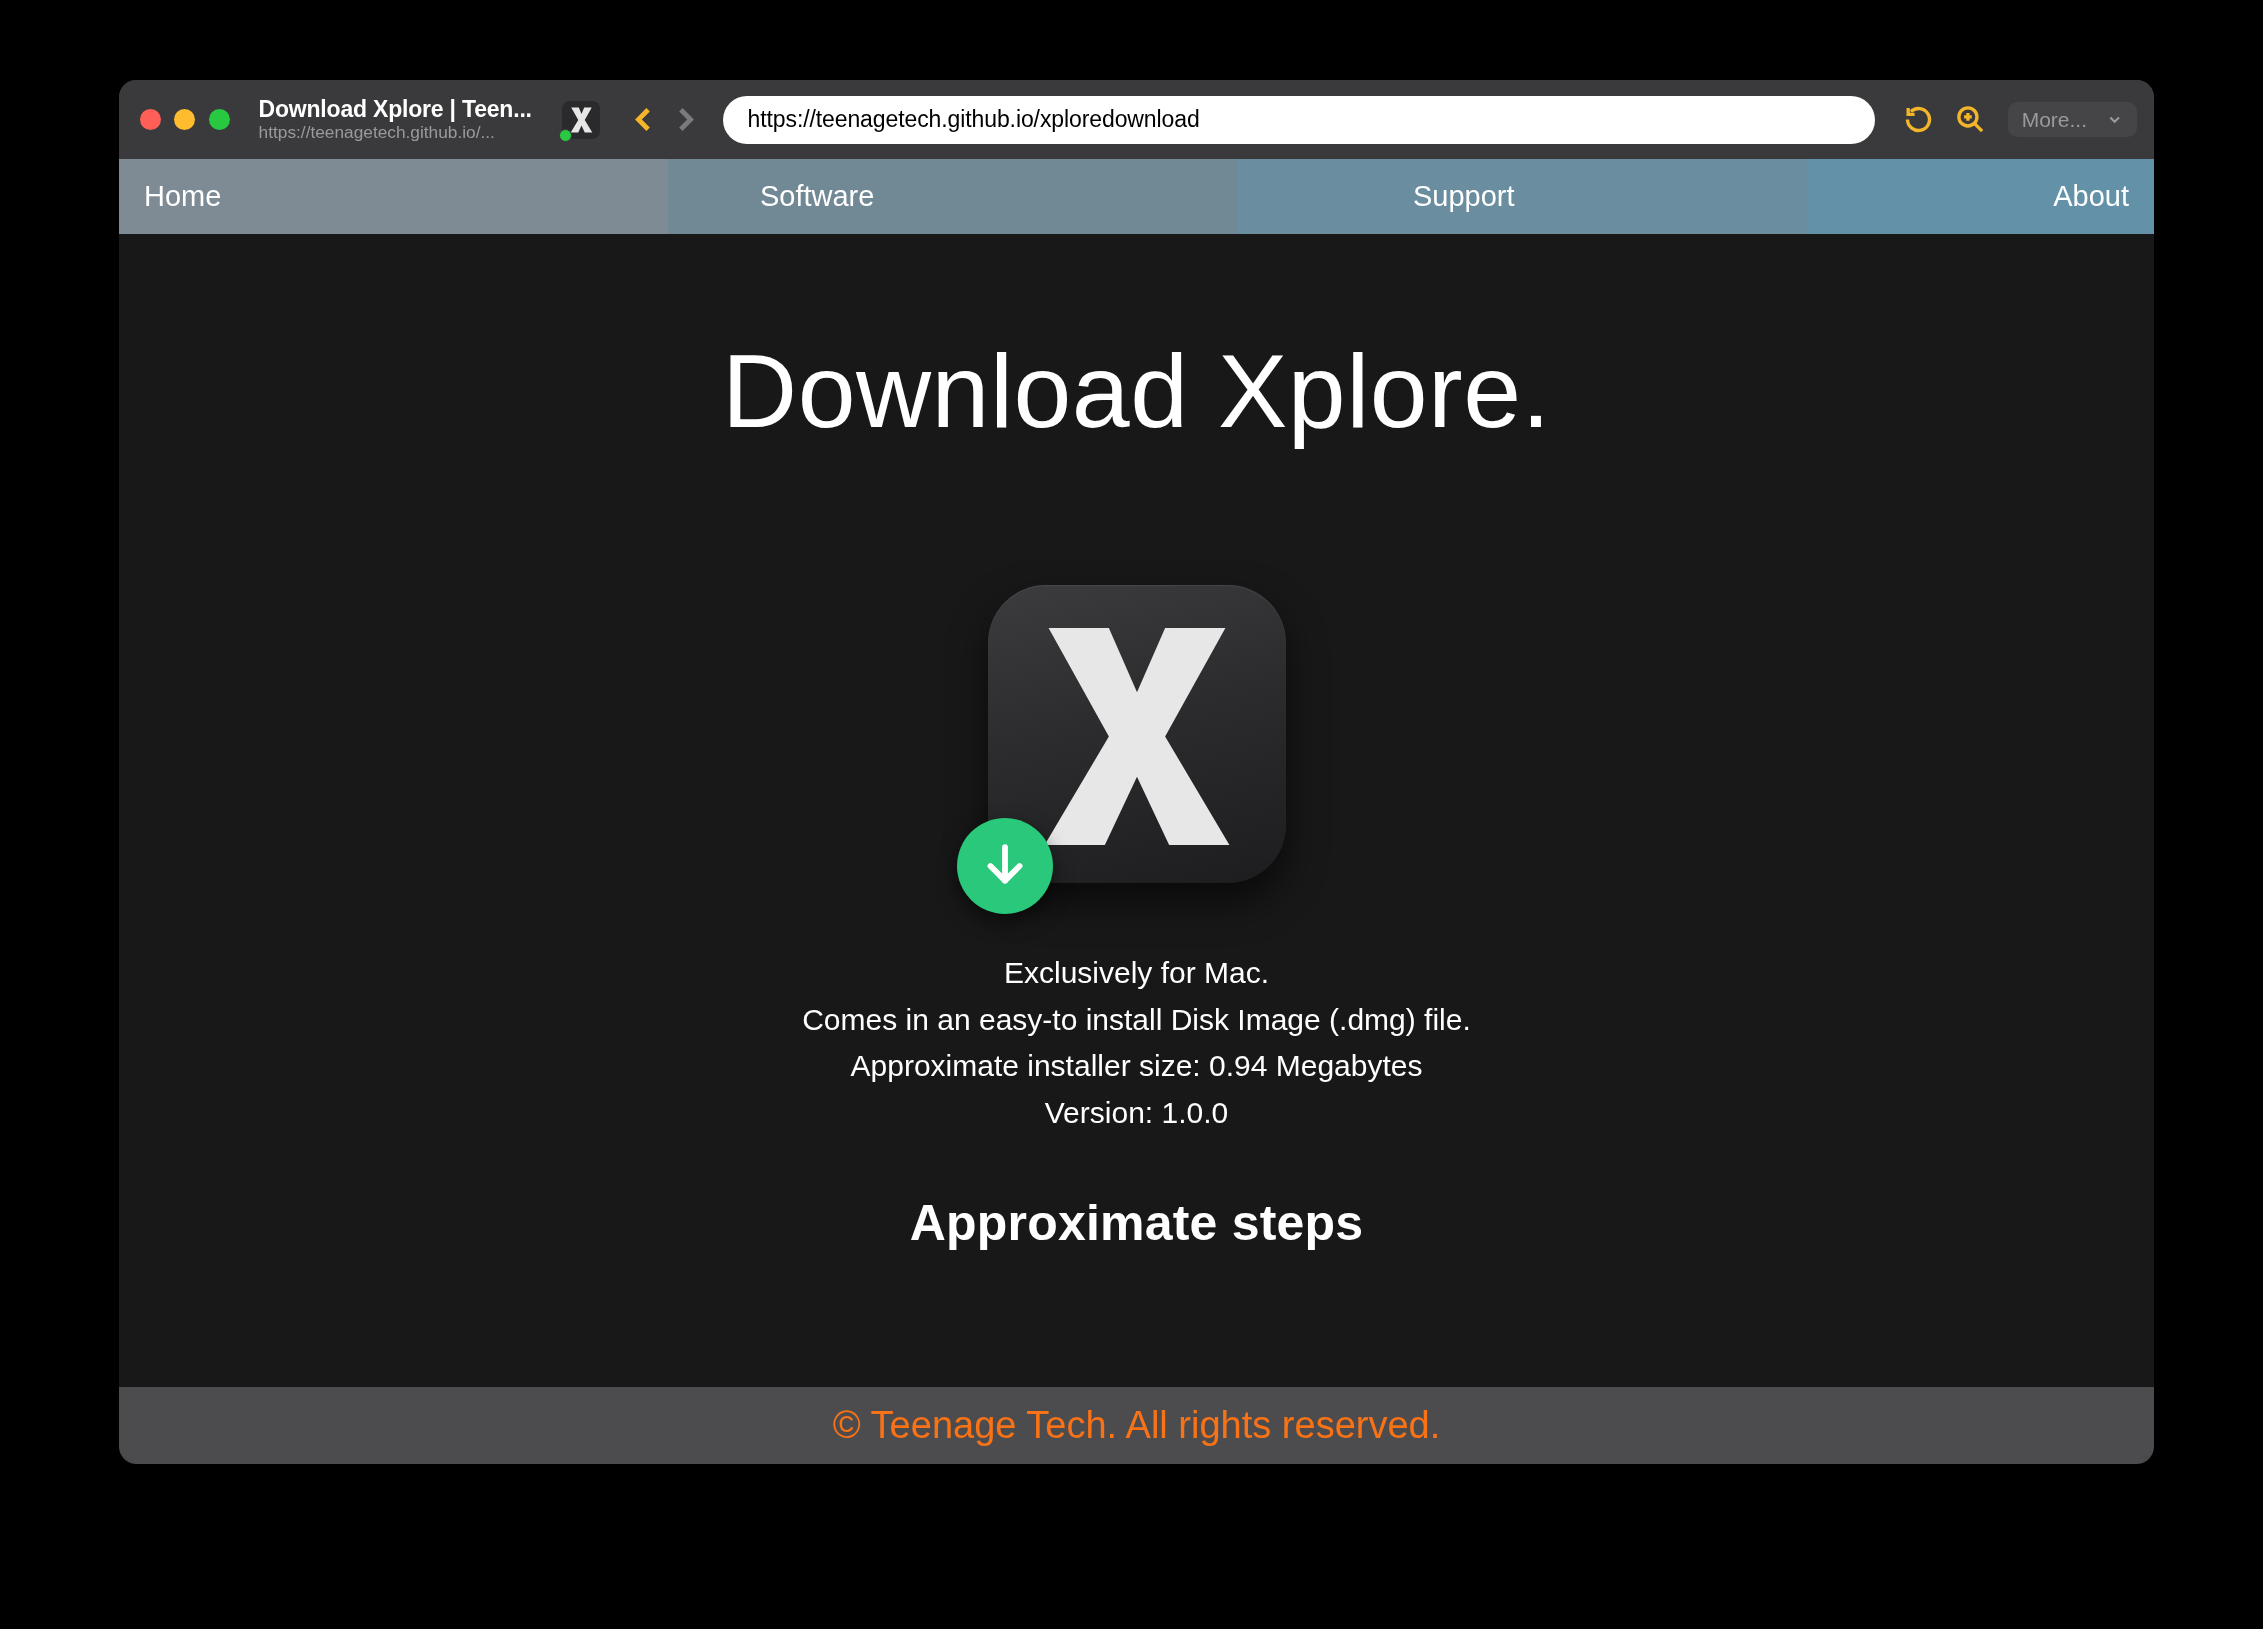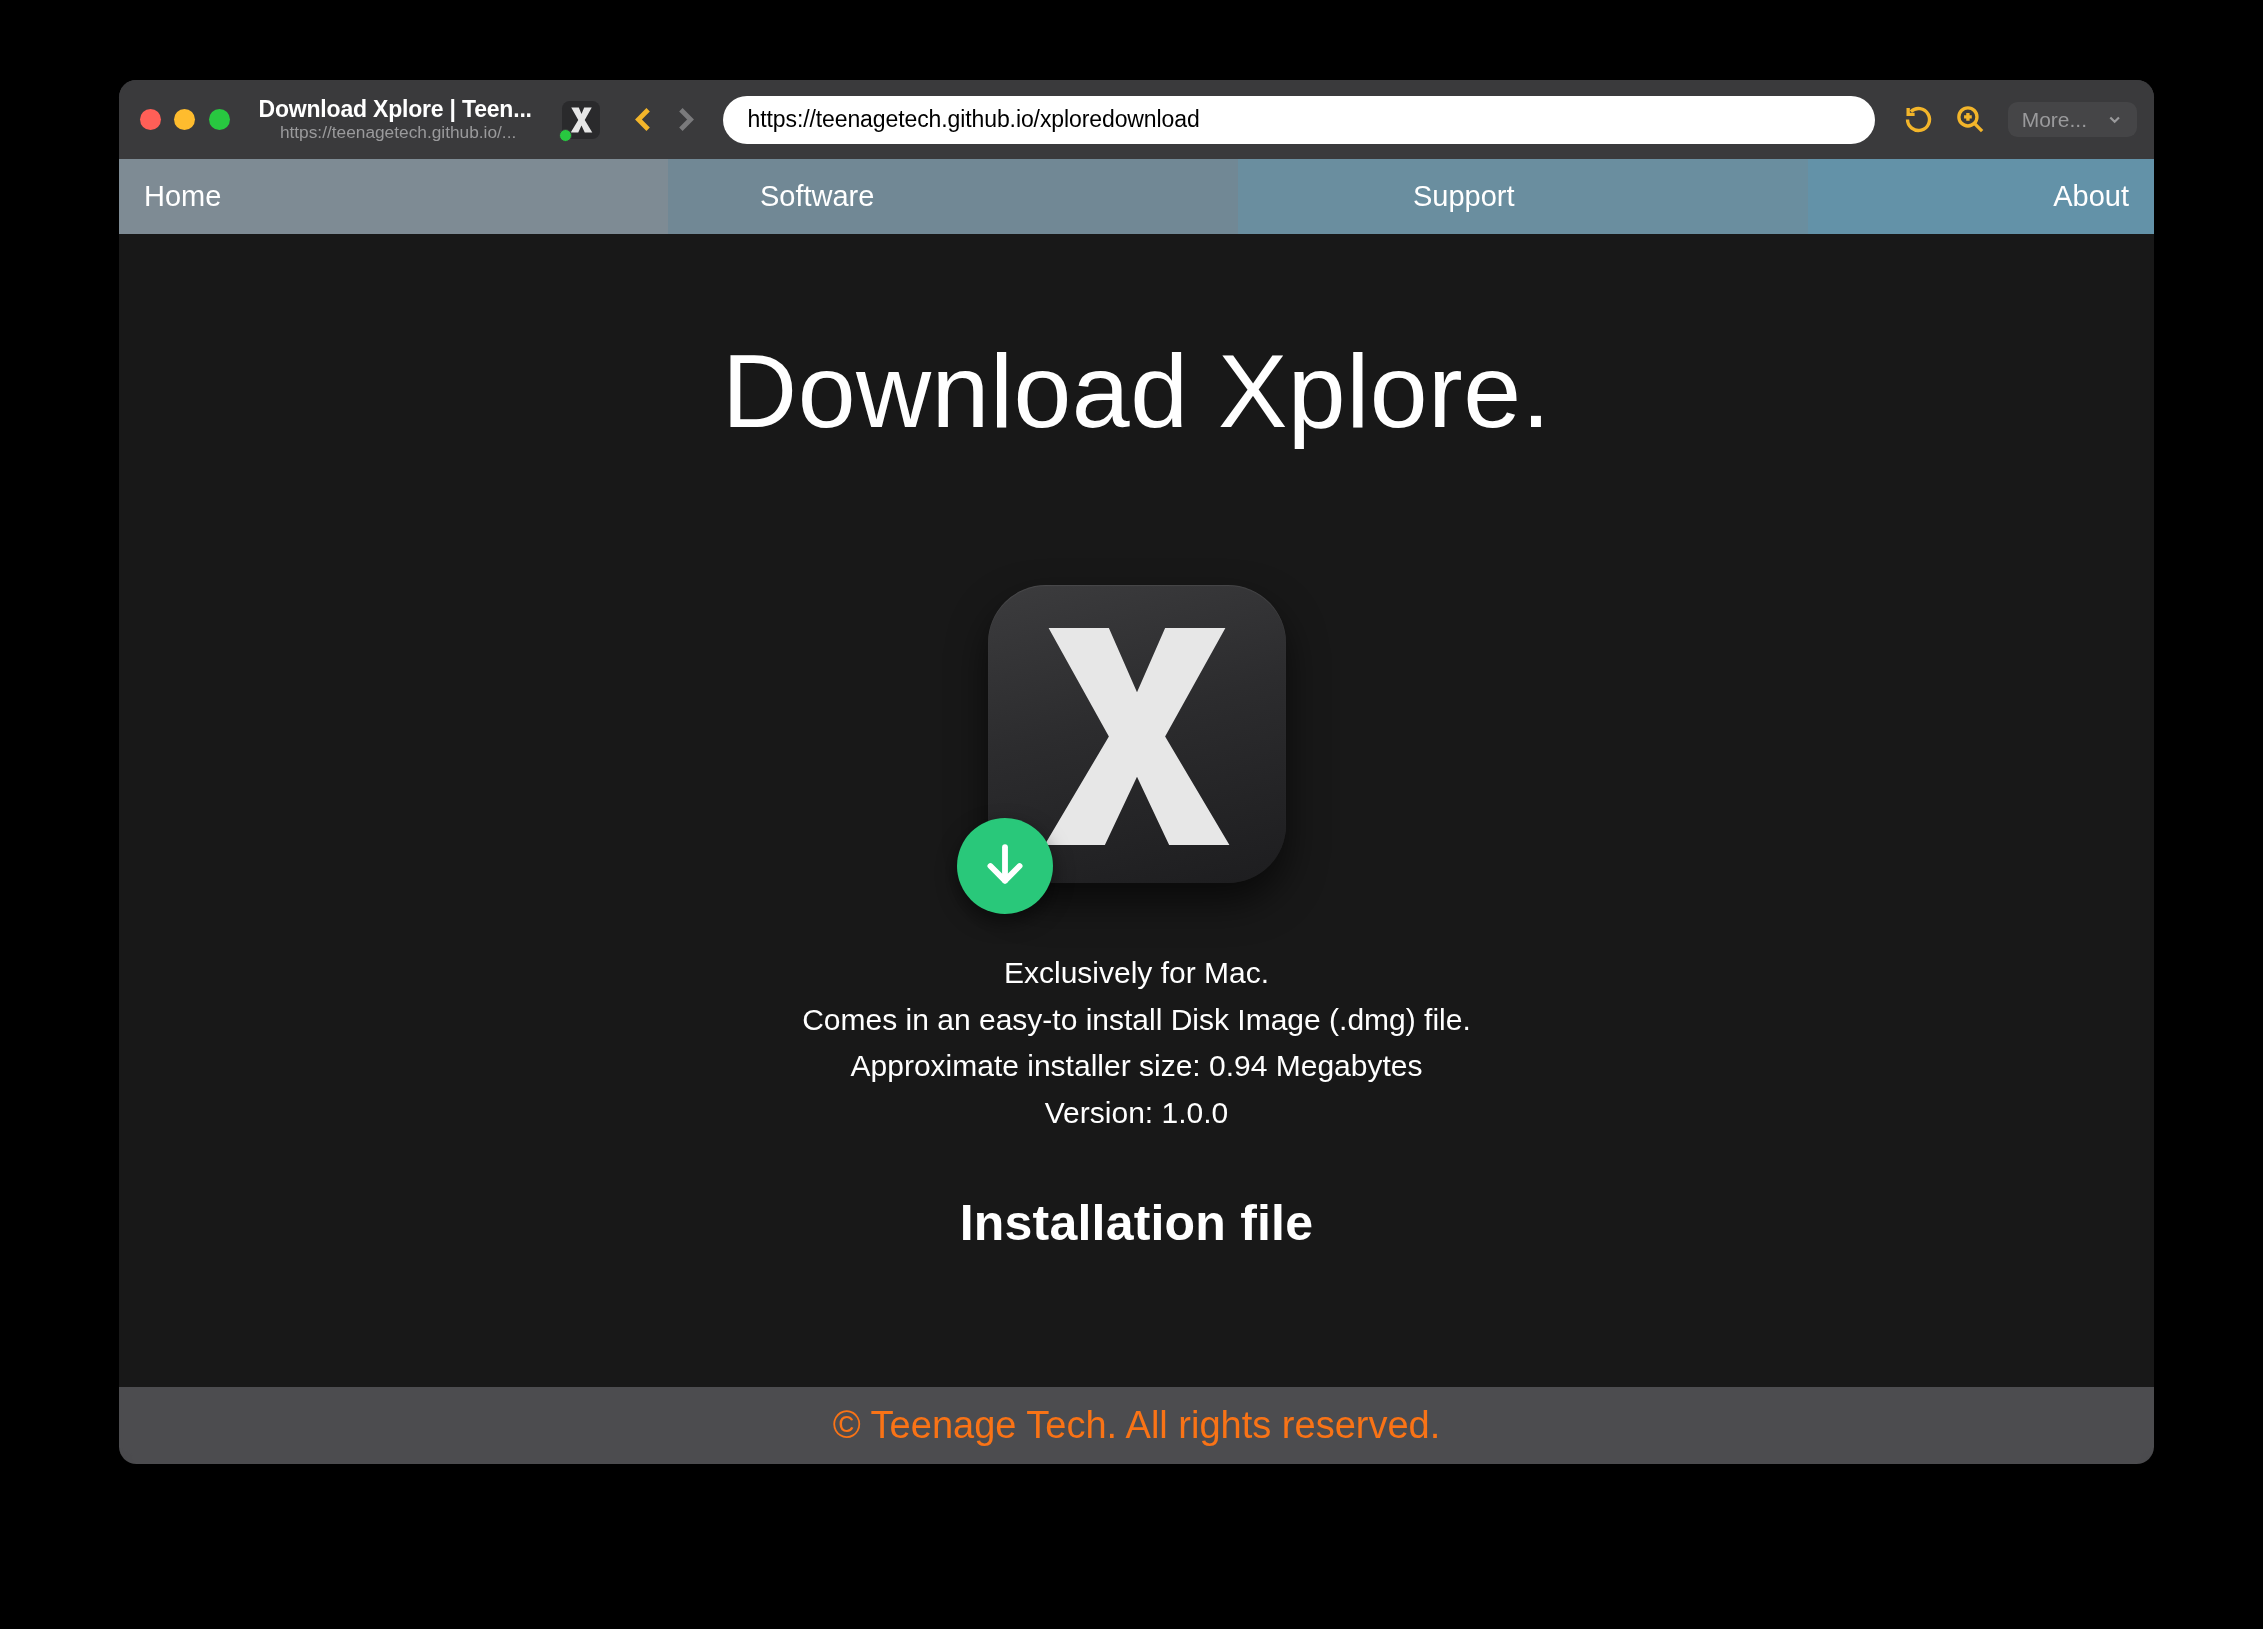--- a/index.html
+++ b/index.html
@@ -40,21 +40,21 @@
     padding: 0 17.3px 0 21px;
     gap: 13.4px;
   }
   .traffic { display: flex; gap: 13.4px; align-items: center; margin-right: 15.4px; }
   .dot { width: 21px; height: 21px; border-radius: 50%; }
   .dot.red { background: #ff5f57; }
   .dot.yellow { background: #febc2e; }
   .dot.green { background: #28c840; }
   .tab-info { display: flex; flex-direction: column; justify-content: center; min-width: 279px; max-width: 279px; }
   .tab-title { color: #fff; font-size: 23px; font-weight: 600; white-space: nowrap; overflow: hidden; text-overflow: ellipsis; letter-spacing: -0.2px; }
-  .tab-sub   { color: #9a9a9c; font-size: 17.3px; white-space: nowrap; overflow: hidden; text-overflow: ellipsis; margin-top: -1.9px; text-align: center; }
+  .tab-sub   { color: #9a9a9c; font-size: 17.3px; white-space: nowrap; overflow: hidden; text-overflow: ellipsis; margin-top: -1.9px; }
   .favicon {
     width: 38px; height: 38px; border-radius: 7.7px; background: #2a2a2c;
     display: flex; align-items: center; justify-content: center; position: relative;
     margin-left: 11.5px; margin-right: 5.8px;
   }
   .favicon svg { width: 27px; height: 27px; }
   .favicon .badge { position: absolute; left: -3.8px; bottom: -3.8px; width: 13.4px; height: 13.4px; background: #28c840; border-radius: 50%; border: 1.9px solid #3a3a3c; }
   .nav-arrows { display: flex; gap: 1.9px; align-items: center; margin: 0 5.8px; }
   .chev { width: 38px; height: 38px; display:flex; align-items:center; justify-content:center; }
   .chev svg { stroke-width: 4; }
@@ -208,21 +208,21 @@
           </div>
         </div>
 
         <div class="info">
           <div>Exclusively for Mac.</div>
           <div>Comes in an easy-to install Disk Image (.dmg) file.</div>
           <div>Approximate installer size: 0.94 Megabytes</div>
           <div>Version: 1.0.0</div>
         </div>
 
-        <div class="section-title">Installation file</div>
+        <div class="section-title">Approximate steps</div>
       </div>
 
       <div class="footer">
         <span>© Teenage Tech. All rights reserved.</span>
       </div>
     </div>
 
   </div>
 </div>
 

